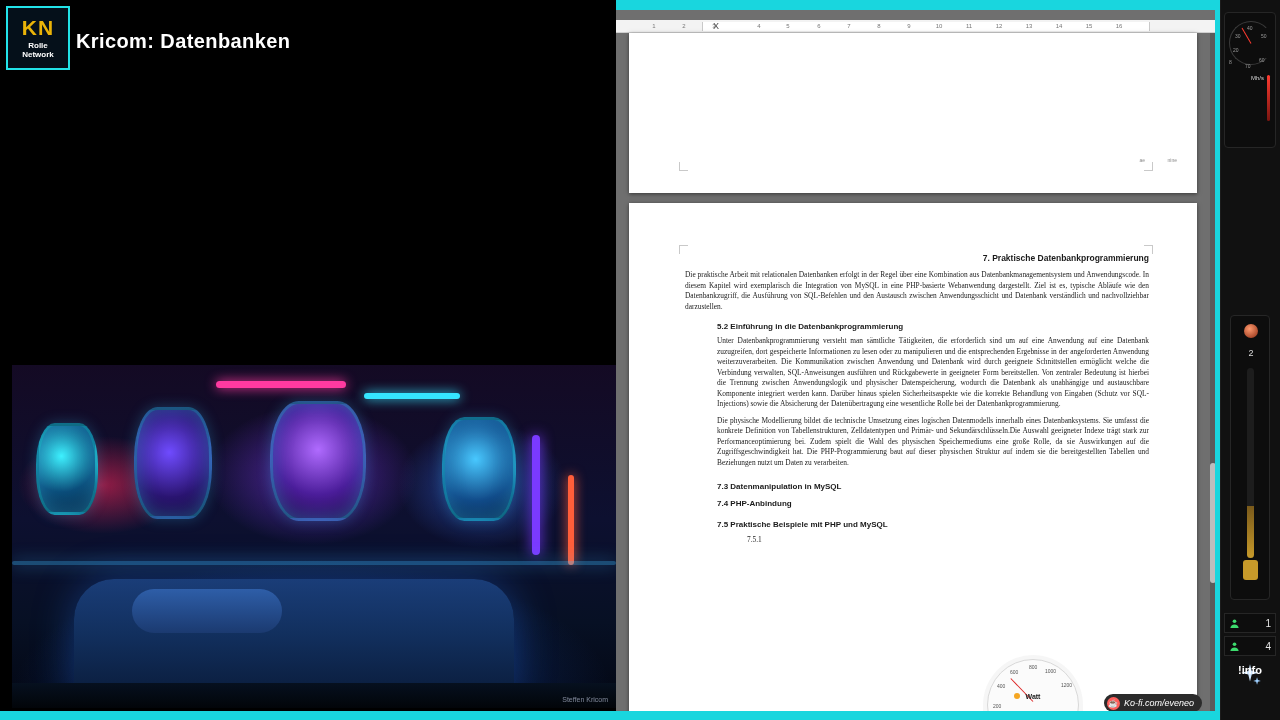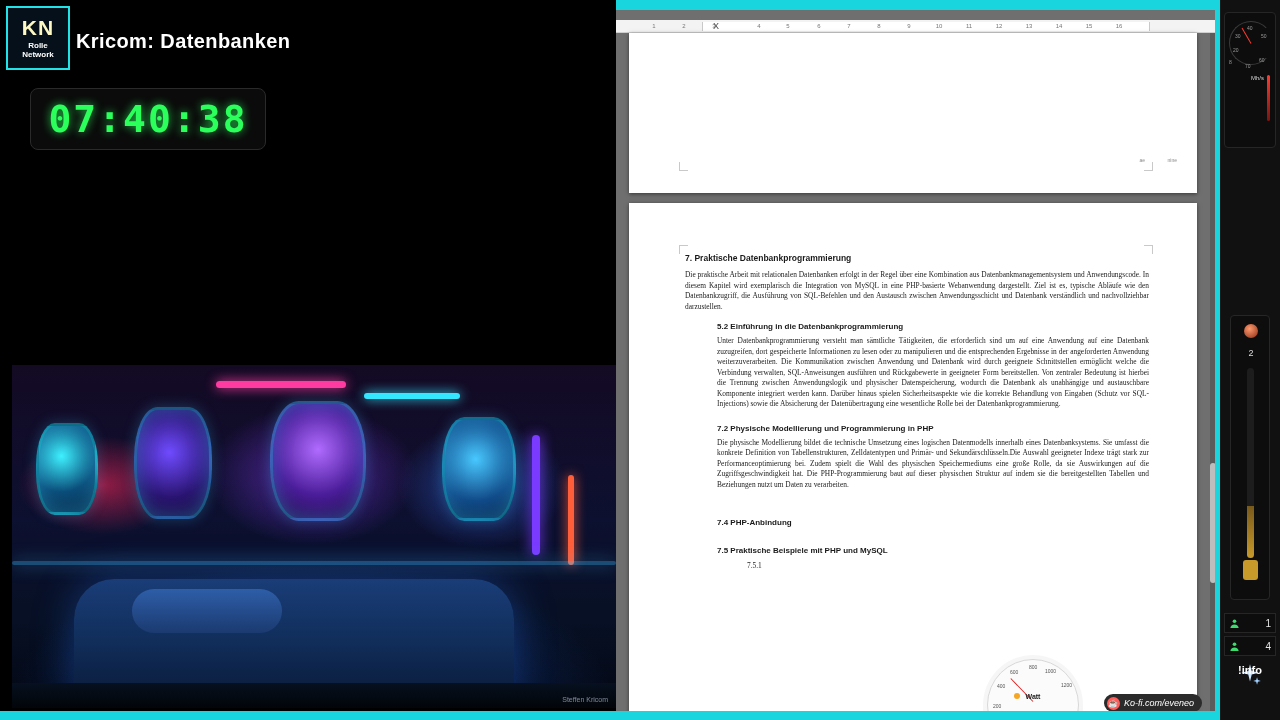--- a/index.html
+++ b/index.html
@@ -25,21 +25,21 @@
   #logo-box {
     position: absolute; left: 6px; top: 6px;
     width: 64px; height: 64px;
     border: 2px solid #22e3e8;
     background: #05101a;
     display: flex; flex-direction: column;
     align-items: center; justify-content: center;
     line-height: 1;
   }
   #logo-kn {
-    color: #fef9c3;
+    color: #eab308;
     font-size: 21px;
     font-weight: bold;
     letter-spacing: 1px;
   }
   #logo-sub {
     color: #ffffff;
     font-size: 8px;
     font-weight: bold;
     margin-top: 3px;
     text-align: center;
@@ -192,21 +192,21 @@
     position: absolute;
     left: 56px; right: 48px;
     font-family: "Liberation Serif", serif;
     color: #1a1a1a;
   }
   #p1-body { top: 3px; }
   #p2-body { top: 50px; }
 
   .d-line { font-size: 8px; line-height: 1.45; margin-bottom: 1px; }
   .d-h1 { font-size: 8.5px; font-weight: bold; margin: 0 0 7px 0;
-          font-family: "Liberation Sans", sans-serif; }
+          font-family: "Liberation Sans", sans-serif; text-align: right; }
   .d-h2 { font-size: 8px; font-weight: bold; margin: 10px 0 5px 0;
           font-family: "Liberation Sans", sans-serif; }
   .d-para {
     font-size: 7.4px;
     line-height: 1.42;
     text-align: justify;
     margin-bottom: 6px;
     color: #1c1c1c;
   }
   .indent { margin-left: 32px; }
@@ -423,23 +423,20 @@
     <div id="logo-box">
       <div id="logo-kn">KN</div>
       <div id="logo-sub">
         <span>Rolle</span><br>
         <span>Network</span>
       </div>
     </div>
 
     <div id="topic-title">Kricom: Datenbanken</div>
 
-    <div id="clock-box">
-      <div id="clock-text">07:40:38</div>
-    </div>
 
     <div id="cam">
       <div class="cam-window" id="cam-w1"></div>
       <div class="cam-window" id="cam-w2"></div>
       <div class="cam-window" id="cam-w3"></div>
       <div class="cam-window" id="cam-w4"></div>
       <div class="neon-bar" id="nb1"></div>
       <div class="neon-bar" id="nb2"></div>
       <div class="neon-bar" id="nb3"></div>
       <div class="neon-bar" id="nb4"></div>
@@ -487,27 +484,27 @@
       <div class="corner tl" style="left:50px; top:42px"></div>
       <div class="corner tr" style="right:44px; top:42px"></div>
 
       <div class="doc-body" id="p2-body">
         <div class="d-h1" style="margin-left:0">7. Praktische Datenbankprogrammierung</div>
         <div class="d-para">Die praktische Arbeit mit relationalen Datenbanken erfolgt in der Regel über eine Kombination aus Datenbankmanagementsystem und Anwendungscode. In diesem Kapitel wird exemplarisch die Integration von MySQL in eine PHP-basierte Webanwendung dargestellt. Ziel ist es, typische Abläufe wie den Datenbankzugriff, die Ausführung von SQL-Befehlen und den Austausch zwischen Anwendungsschicht und Datenbank verständlich und nachvollziehbar darzustellen.</div>
 
         <div class="d-h2 indent">5.2 Einführung in die Datenbankprogrammierung</div>
         <div class="d-para indent">Unter Datenbankprogrammierung versteht man sämtliche Tätigkeiten, die erforderlich sind um auf eine Anwendung auf eine Datenbank zuzugreifen, dort gespeicherte Informationen zu lesen oder zu manipulieren und die entsprechenden Ergebnisse in der angeforderten Anwendung weiterzuverarbeiten. Die Kommunikation zwischen Anwendung und Datenbank wird durch geeignete Schnittstellen ermöglicht welche die Verbindung verwalten, SQL-Anweisungen ausführen und Rückgabewerte in geeigneter Form bereitstellen. Von zentraler Bedeutung ist hierbei die Trennung zwischen Anwendungslogik und physischer Datenspeicherung, wodurch die Datenbank als unabhängige und austauschbare Komponente integriert werden kann. Darüber hinaus spielen Sicherheitsaspekte wie die korrekte Behandlung von Eingaben (Schutz vor SQL-Injections) sowie die Absicherung der Datenübertragung eine wesentliche Rolle bei der Datenbankprogrammierung.</div>
 
-        <div class="d-h2 indent" style="margin-top:14px">7.2 Physische Modellierung und Programmierung in PHP</div>
         <div class="d-para indent">Die physische Modellierung bildet die technische Umsetzung eines logischen Datenmodells innerhalb eines Datenbanksystems. Sie umfasst die konkrete Definition von Tabellenstrukturen, Zelldatentypen und Primär- und Sekundärschlüsseln.Die Auswahl geeigneter Indexe trägt stark zur Performanceoptimierung bei. Zudem spielt die Wahl des physischen Speichermediums eine große Rolle, da sie Auswirkungen auf die Zugriffsgeschwindigkeit hat. Die PHP-Programmierung baut auf dieser physischen Struktur auf indem sie die bereitgestellten Tabellen und Beziehungen nutzt um Daten zu verarbeiten.</div>
 
-
-        <div class="d-h2 indent" style="margin-top:28px">7.4 PHP-Anbindung</div>
-
-        <div class="d-h2 indent" style="margin-top:19px">7.5 Praktische Beispiele mit PHP und MySQL</div>
+        <div class="d-h2 indent" style="margin-top:14px">7.3 Datenmanipulation in MySQL</div>
+
+        <div class="d-h2 indent" style="margin-top:8px">7.4 PHP-Anbindung</div>
+
+        <div class="d-h2 indent" style="margin-top:12px">7.5 Praktische Beispiele mit PHP und MySQL</div>
         <div class="d-para indent" style="margin-left:62px; margin-top:6px">7.5.1</div>
       </div>
     </div>
 
     <div id="scrollbar-track">
       <div id="scrollbar-thumb"></div>
     </div>
   </div>
 
   <div id="speedo">

